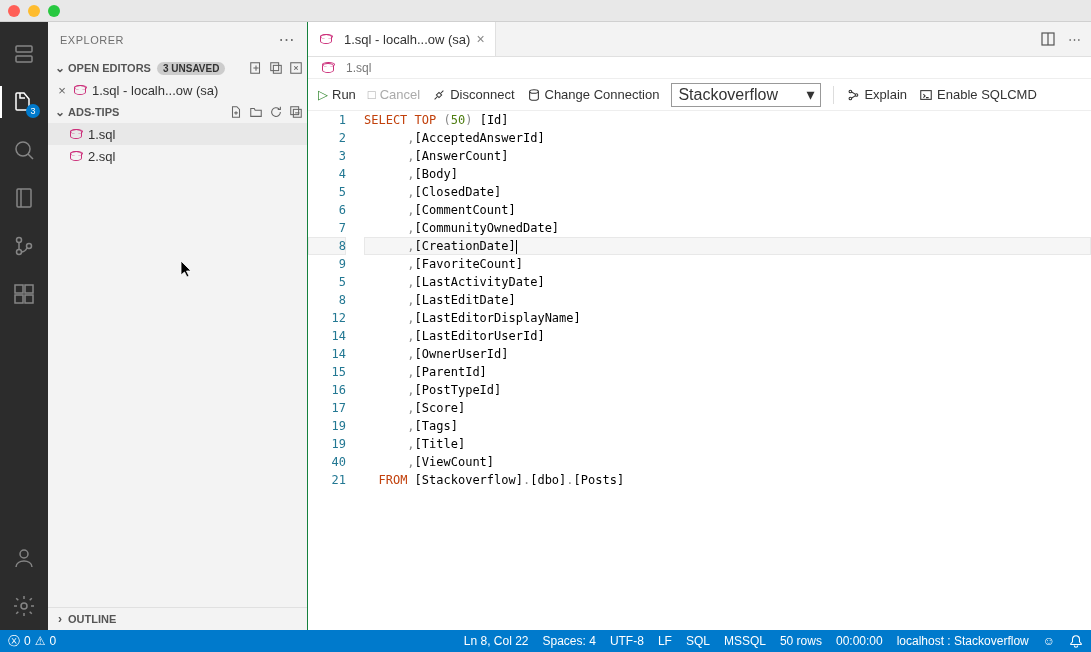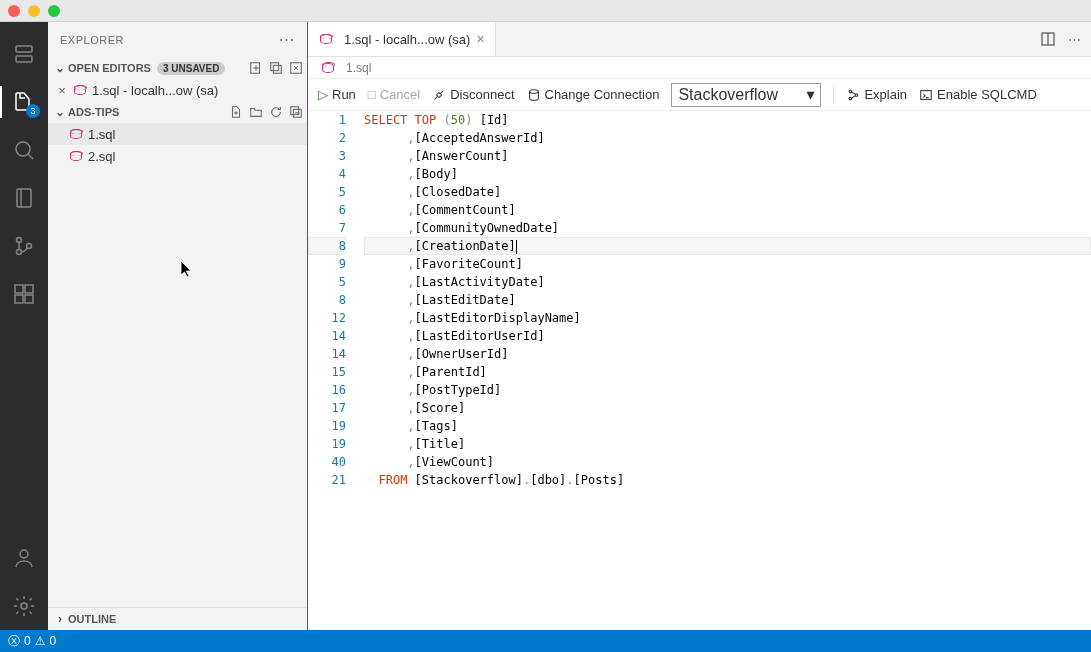--- a/index.html
+++ b/index.html
@@ -443,19 +443,36 @@
   </div>
 </div>
 
 <div class="statusbar">
   <div class="item">
     <span>ⓧ</span>
       <span>0</span>
     <span>⚠</span>
       <span>0</span>
   </div>
+  <div class="right">
+    <div class="item">Ln 8, Col 22</div>
+    <div class="item">Spaces: 4</div>
+    <div class="item">UTF-8</div>
+    <div class="item">LF</div>
+    <div class="item">SQL</div>
+    <div class="item">MSSQL</div>
+    <div class="item">50 rows</div>
+    <div class="item">00:00:00</div>
+    <div class="item">localhost : Stackoverflow</div>
+    <div class="item">☺</div>
+    <div class="item">
+        <svg width="14" height="14" viewBox="0 0 16 16" fill="none" stroke="currentColor" stroke-width="1.2">
+          <path d="M8 2a4 4 0 0 0-4 4v3l-2 2v1h12v-1l-2-2V6a4 4 0 0 0-4-4zM6 13a2 2 0 0 0 4 0"></path>
+        </svg>
+      </div>
+  </div>
 </div>
 
 <div class="mouse-cursor">
   <svg width="14" height="18" viewBox="0 0 14 18">
       <path d="M1 1l0 14 3.5-3 2.5 5 2-1-2.5-5H11z" fill="#000" stroke="#fff" stroke-width="0.8"></path>
     </svg>
 </div>
 
 </body></html>

